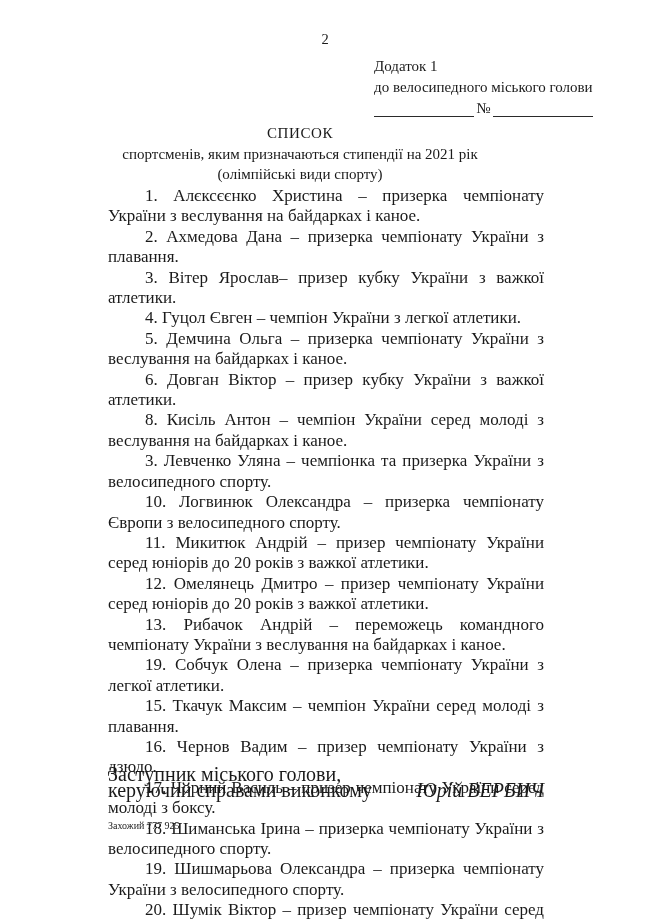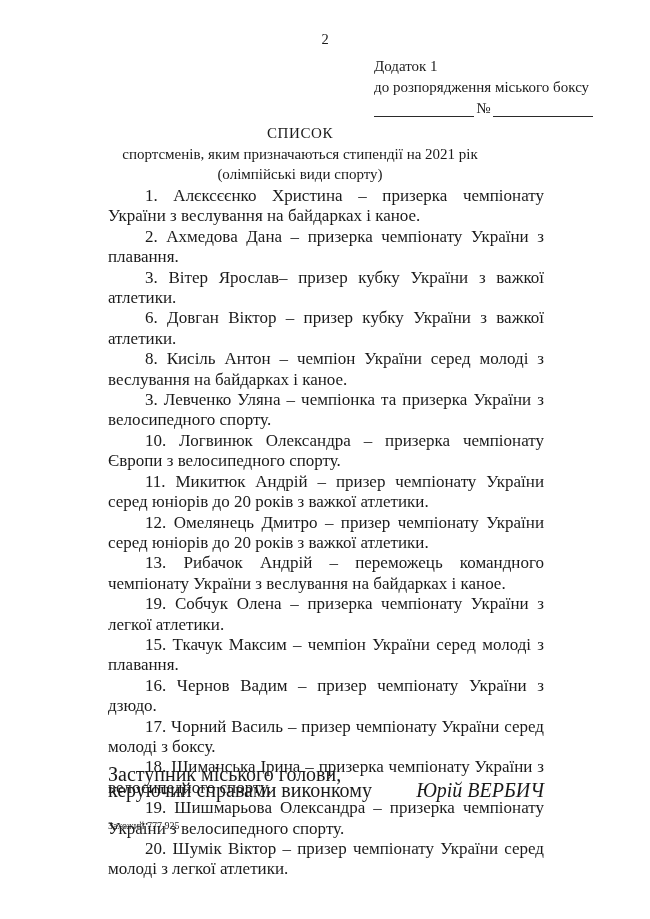--- a/index.html
+++ b/index.html
@@ -131,37 +131,39 @@
 </style>
 </head>
 <body>
 
 <div class="page">
 
   <div class="page-number">2</div>
 
   <div class="appendix-block">
     <div class="ln">Додаток 1</div>
-    <div class="ln">до розпорядження міського боксу</div>
+    <div class="ln">до велосипедного міського голови</div>
     <div class="number-line">
       <span class="no-sym">№</span>
       <span class="rule"></span>
     </div>
   </div>
 
   <div class="title-block">
     <div class="title-main">СПИСОК</div>
     <div>спортсменів, яким призначаються стипендії на 2021 рік</div>
     <div>(олімпійські види спорту)</div>
   </div>
 
   <div class="body-block" id="athlete-list">
       <p class="item">1. Алєксєєнко Христина – призерка чемпіонату України з веслування на байдарках і каное.</p>
       <p class="item">2. Ахмедова Дана – призерка чемпіонату України з плавання.</p>
       <p class="item">3. Вітер Ярослав– призер кубку України з важкої атлетики.</p>
+      <p class="item">4. Гуцол Євген – чемпіон України з легкої атлетики.</p>
+      <p class="item">5. Демчина Ольга – призерка чемпіонату України з веслування на байдарках і каное.</p>
       <p class="item">6. Довган Віктор – призер кубку України з важкої атлетики.</p>
       <p class="item">8. Кисіль Антон – чемпіон України серед молоді з веслування на байдарках і каное.</p>
       <p class="item">3. Левченко Уляна – чемпіонка та призерка України з велосипедного спорту.</p>
       <p class="item">10. Логвинюк Олександра – призерка чемпіонату Європи з велосипедного спорту.</p>
       <p class="item">11. Микитюк Андрій – призер чемпіонату України серед юніорів до 20 років з важкої атлетики.</p>
       <p class="item">12. Омелянець Дмитро – призер чемпіонату України серед юніорів до 20 років з важкої атлетики.</p>
       <p class="item">13. Рибачок Андрій – переможець командного чемпіонату України з веслування на байдарках і каное.</p>
       <p class="item">19. Собчук Олена – призерка чемпіонату України з легкої атлетики.</p>
       <p class="item">15. Ткачук Максим – чемпіон України серед молоді з плавання.</p>
       <p class="item">16. Чернов Вадим – призер чемпіонату України з дзюдо.</p>

